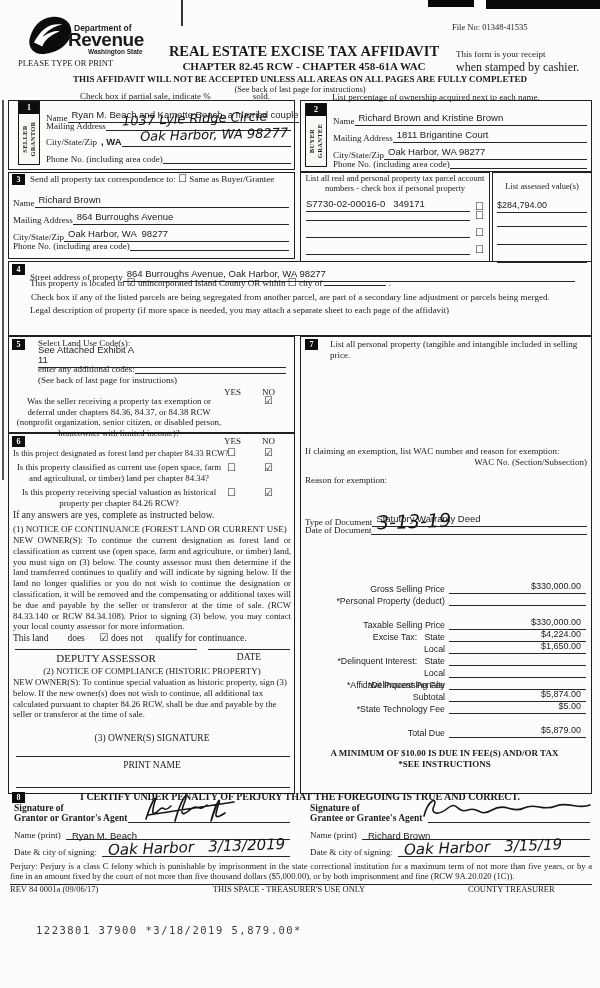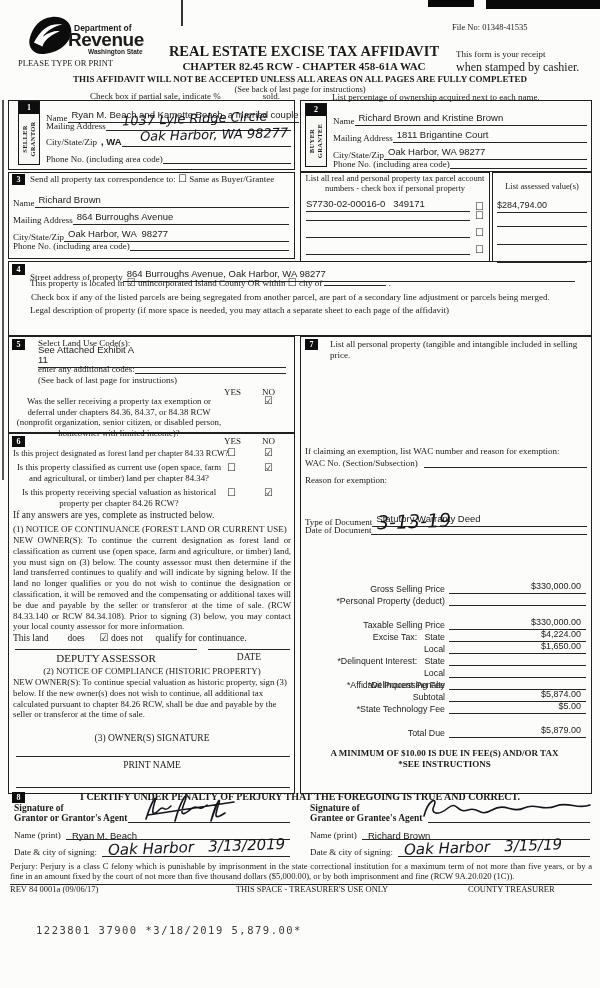--- a/index.html
+++ b/index.html
@@ -55,21 +55,21 @@
   <div class="abs sans b" style="left:68px;top:29px;font-size:19px;letter-spacing:-0.5px;">Revenue</div>
   <div class="abs sans b" style="left:88px;top:48px;font-size:6.5px;">Washington State</div>
   <div class="abs" style="left:18px;top:58px;font-size:8.5px;">PLEASE TYPE OR PRINT</div>
   <div class="abs small" style="left:452px;top:22px;">File No: 01348-41535</div>
   <div class="abs b ctr" style="left:158px;top:43px;width:292px;font-size:14.5px;">REAL ESTATE EXCISE TAX AFFIDAVIT</div>
   <div class="abs b ctr" style="left:158px;top:60px;width:292px;font-size:11px;">CHAPTER 82.45 RCW - CHAPTER 458-61A WAC</div>
   <div class="abs" style="left:456px;top:49px;font-size:9px;">This form is your receipt</div>
   <div class="abs" style="left:456px;top:60px;font-size:12px;">when stamped by cashier.</div>
   <div class="abs b ctr" style="left:30px;top:74px;width:540px;font-size:9px;">THIS AFFIDAVIT WILL NOT BE ACCEPTED UNLESS ALL AREAS ON ALL PAGES ARE FULLY COMPLETED</div>
   <div class="abs ctr" style="left:30px;top:84px;width:540px;font-size:8.5px;">(See back of last page for instructions)</div>
-  <div class="row" style="left:80px;top:90px;width:200px;justify-content:flex-end;">
+  <div class="row" style="left:80px;top:90px;width:200px;">
     <span class="lbl">Check box if partial sale, indicate %</span>
     <span class="fill" style="max-width:38px;"></span>
     <span class="lbl" style="padding-left:4px;">sold.</span>
   </div>
   <div class="abs lbl" style="left:332px;top:92px;">List percentage of ownership acquired next to each name.</div>
 
   <div class="box" style="left:8px;top:100px;width:287px;height:70px;"></div>
   <div class="vstrip" style="left:18px;top:101px;">
     <div class="vnum">1</div>
     <div class="vtxt">
@@ -260,21 +260,21 @@
   <div class="abs para" style="left:13px;top:677px;width:278px;">NEW OWNER(S):  To continue special valuation as historic property, sign (3) below.  If the new owner(s) does not wish to continue, all additional tax calculated pursuant to chapter 84.26 RCW, shall be due and payable by the seller or transferor at the time of sale.</div>
   <div class="abs ctr" style="left:13px;top:733px;width:278px;font-size:9.5px;">(3) OWNER(S) SIGNATURE</div>
   <div class="uline" style="left:16px;top:747px;width:274px;"></div>
   <div class="abs ctr" style="left:13px;top:760px;width:278px;font-size:9.5px;">PRINT NAME</div>
   <div class="uline" style="left:16px;top:778px;width:274px;"></div>
 
   <div class="box" style="left:300px;top:336px;width:292px;height:458px;"></div>
   <div class="numbox" style="left:305px;top:339px;">7</div>
   <div class="abs" style="left:330px;top:339px;width:252px;font-size:9px;line-height:11px;">List all personal property (tangible and intangible included in selling price.</div>
   <div class="abs lbl" style="left:305px;top:446px;">If claiming an exemption, list WAC number and reason for exemption:</div>
-  <div class="row" style="left:305px;top:457px;width:282px;">
+  <div class="row" style="left:305px;top:457px;width:282px;flex-direction:column;">
     <span class="lbl">WAC No. (Section/Subsection)</span>
     <span class="fill" style="margin-left:6px;"></span>
   </div>
   <div class="abs lbl" style="left:305px;top:475px;">Reason for exemption:</div>
   <div class="row" style="left:305px;top:508px;width:282px;">
     <span class="lbl">Type of Document</span>
     <span class="fill"><span class="val">Statutory Warranty Deed</span></span>
   </div>
   <div class="row" style="left:305px;top:524px;width:282px;">
     <span class="lbl">Date of Document</span>
@@ -363,18 +363,18 @@
   </div>
   <div class="abs lbl" style="left:310px;top:830px;">Name (print)</div>
   <div class="uline" style="left:362px;top:830px;width:228px;"></div>
   <div class="abs sans" style="left:368px;top:830px;font-size:9.5px;">Richard Brown</div>
   <div class="abs lbl" style="left:310px;top:847px;">Date &amp; city of signing:</div>
   <div class="uline" style="left:398px;top:847px;width:192px;"></div>
   <div class="abs hw" style="left:404px;top:838px;font-size:15px;transform:rotate(-2deg);">Oak Harbor   3/15/19</div>
 
   <div class="abs just" style="left:10px;top:862px;width:582px;font-size:8.6px;line-height:9.8px;border-bottom:1.5px solid #222;padding-bottom:2px;">Perjury:  Perjury is a class C felony which is punishable by imprisonment in the state correctional institution for a maximum term of not more than five years, or by a fine in an amount fixed by the court of not more than five thousand dollars ($5,000.00), or by both imprisonment and fine (RCW 9A.20.020 (1C)).</div>
   <div class="abs small" style="left:10px;top:884px;">REV 84 0001a (09/06/17)</div>
-  <div class="abs small ctr" style="left:192px;top:884px;width:240px;">THIS SPACE - TREASURER'S USE ONLY</div>
+  <div class="abs small ctr" style="left:169px;top:884px;width:240px;">THIS SPACE - TREASURER'S USE ONLY</div>
   <div class="abs small" style="left:468px;top:884px;">COUNTY TREASURER</div>
 
   <div class="abs stamp" style="left:36px;top:924px;">1223801 37900 *3/18/2019 5,879.00*</div>
 
 </div>
 
 </body></html>

